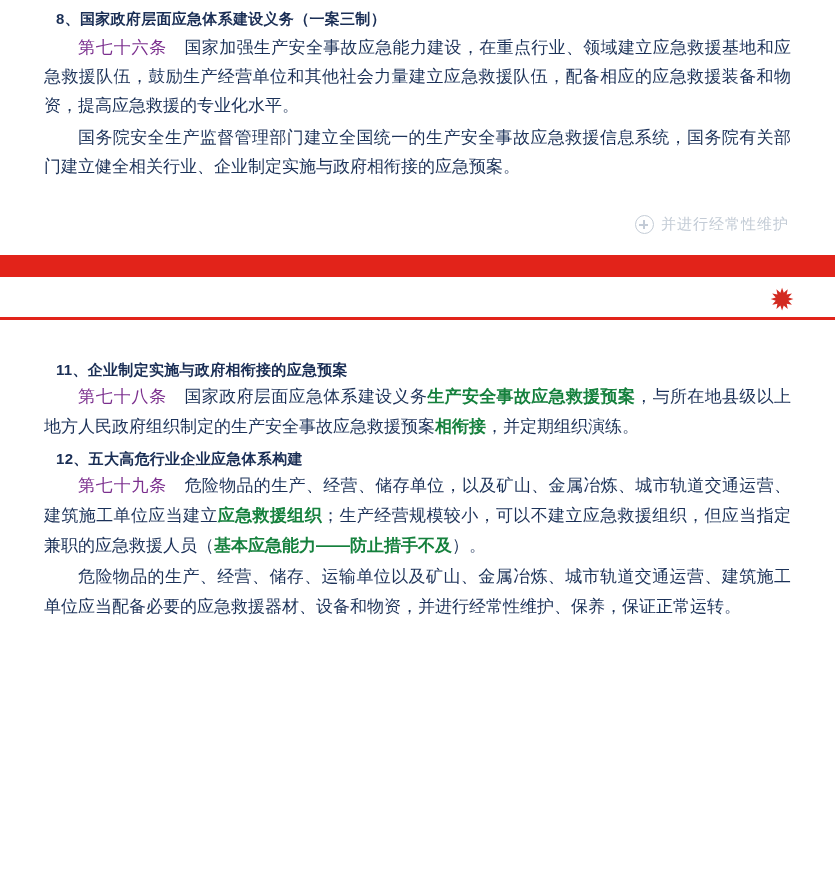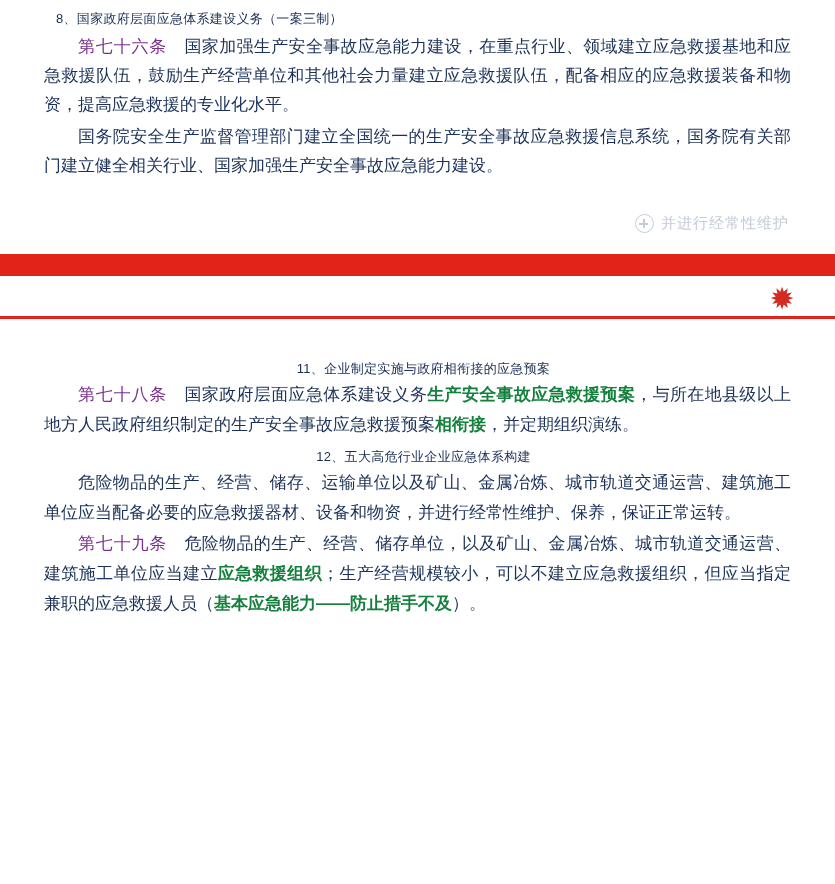--- a/index.html
+++ b/index.html
@@ -18,22 +18,22 @@
   .page {
     width: 835px;
     height: 884px;
     position: relative;
     box-sizing: border-box;
   }
   .section {
     padding: 0 44px 0 44px;
   }
   .heading {
-    font-size: 13px;
-    font-weight: normal;
+    font-size: 15px;
+    font-weight: bold;
     color: #1a2e55;
     margin: 0 0 4px 0;
     padding-left: 12px;
     letter-spacing: 0.3px;
   }
   .para {
     font-size: 17px;
     line-height: 1.72;
     color: #1b3158;
     margin: 0 0 2px 0;
@@ -130,36 +130,36 @@
     position: absolute;
     left: 0; top: 0;
     width: 34px;
     height: 34px;
     color: #d32b21;
     font-size: 30px;
     line-height: 34px;
     text-align: center;
   }
   .gap-after-banner { height: 36px; }
-  .lower .heading { margin-bottom: 2px; text-align: center; }
+  .lower .heading { margin-bottom: 2px; }
   .lower .para { margin-bottom: 1px; }
   .tight { line-height: 1.76; }
 </style>
 </head>
 <body>
 
 <div class="page">
 
   <div class="section block-top">
 
     <h2 class="heading">8、国家政府层面应急体系建设义务（一案三制）</h2>
 
     <p class="para indent"><span class="artno">第七十六条</span><span>　国家加强生产安全事故应急能力建设，在重点行业、领域建立应急救援基地和应急救援队伍，鼓励生产经营单位和其他社会力量建立应急救援队伍，配备相应的应急救援装备和物资，提高应急救援的专业化水平。</span></p>
 
-    <p class="para indent">国务院安全生产监督管理部门建立全国统一的生产安全事故应急救援信息系统，国务院有关部门建立健全相关行业、国家加强生产安全事故应急能力建设。</p>
+    <p class="para indent">国务院安全生产监督管理部门建立全国统一的生产安全事故应急救援信息系统，国务院有关部门建立健全相关行业、企业制定实施与政府相衔接的应急预案。</p>
 
 
 
   </div>
 
   <div class="spacer-1"></div>
 
   <div class="watermark-row">
     <div class="watermark">
       <span class="wm-circle"></span>
@@ -178,19 +178,19 @@
   <div class="gap-after-banner"></div>
 
   <div class="section lower">
 
     <h2 class="heading">11、企业制定实施与政府相衔接的应急预案</h2>
 
     <p class="para indent tight"><span class="artno">第七十八条</span><span>　国家政府层面应急体系建设义务</span><span class="hl">生产安全事故应急救援预案</span><span>，与所在地县级以上地方人民政府组织制定的生产安全事故应急救援预案</span><span class="hl">相衔接</span><span>，并定期组织演练。</span></p>
 
     <h2 class="heading" style="margin-top:8px;">12、五大高危行业企业应急体系构建</h2>
 
+    <p class="para indent tight"><span class="artno">第七十九条</span><span>　危险物品的生产、经营、储存单位，以及矿山、金属冶炼、城市轨道交通运营、建筑施工单位应当建立</span><span class="hl">应急救援组织</span><span>；生产经营规模较小，可以不建立应急救援组织，但应当指定兼职的应急救援人员（</span><span class="hl">基本应急能力——防止措手不及</span><span>）。</span></p>
+
     <p class="para indent tight">危险物品的生产、经营、储存、运输单位以及矿山、金属冶炼、城市轨道交通运营、建筑施工单位应当配备必要的应急救援器材、设备和物资，并进行经常性维护、保养，保证正常运转。</p>
-
-    <p class="para indent tight"><span class="artno">第七十九条</span><span>　危险物品的生产、经营、储存单位，以及矿山、金属冶炼、城市轨道交通运营、建筑施工单位应当建立</span><span class="hl">应急救援组织</span><span>；生产经营规模较小，可以不建立应急救援组织，但应当指定兼职的应急救援人员（</span><span class="hl">基本应急能力——防止措手不及</span><span>）。</span></p>
 
   </div>
 
 </div>
 
 </body></html>

